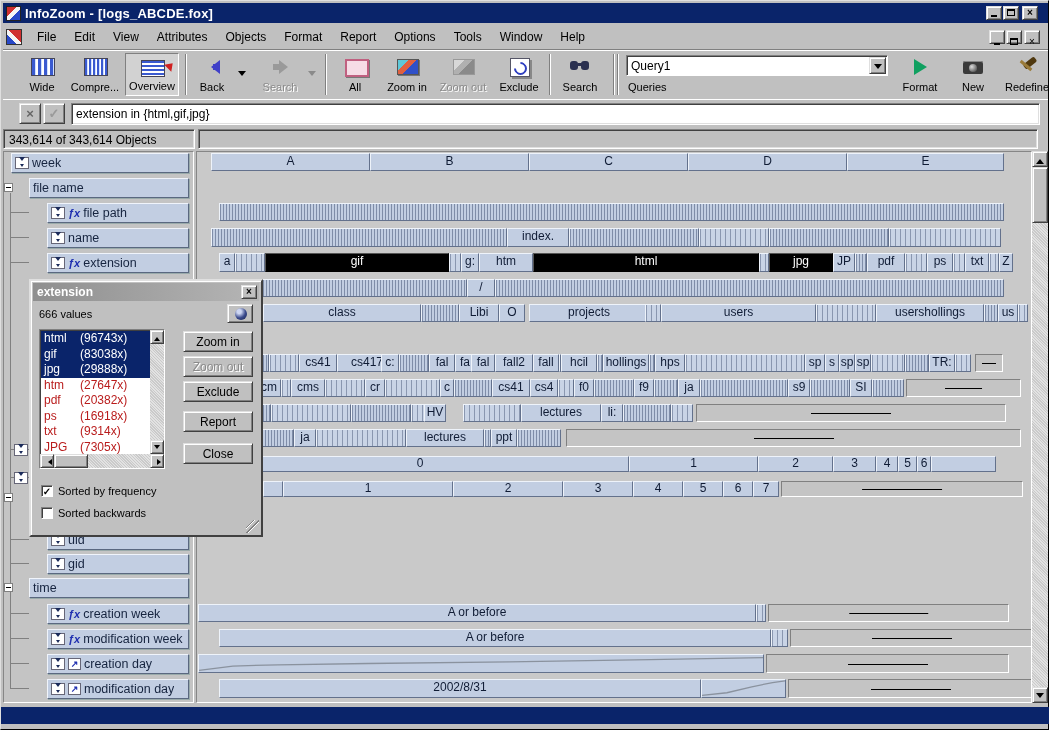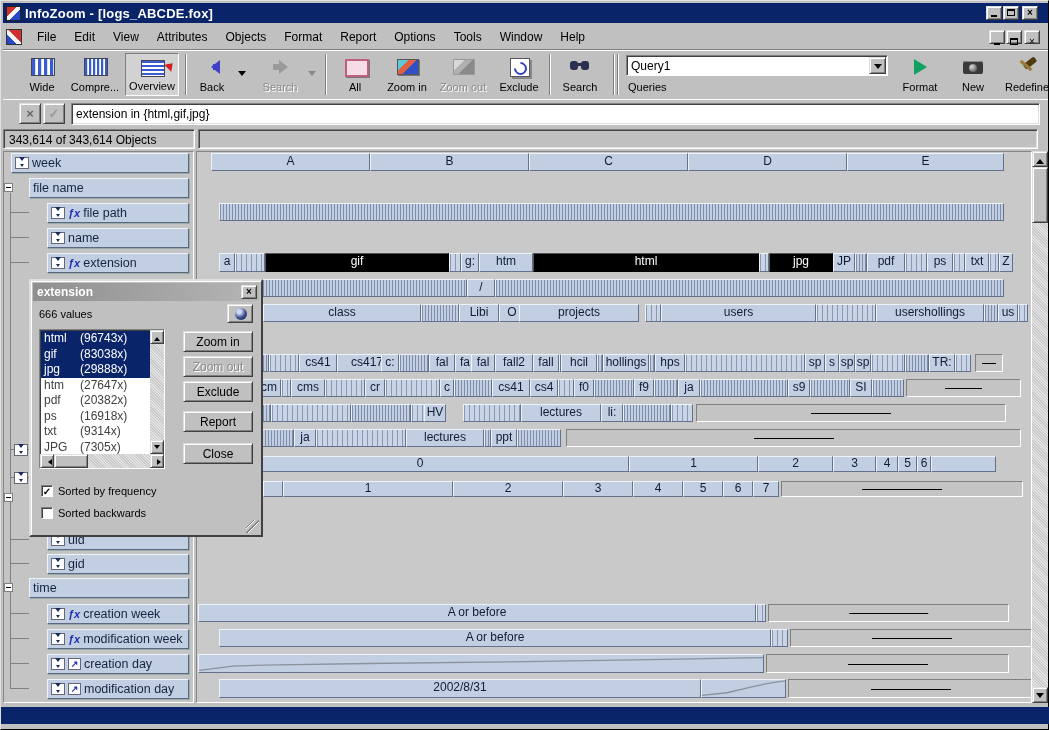--- a/index.html
+++ b/index.html
@@ -156,21 +156,21 @@
   #popup-title { position:absolute; left:2px; top:2px; right:2px; height:18px;
       background:linear-gradient(90deg,#8f8f8f,#b5b5b5); color:#fff; font-weight:bold; font-size:12px;
       padding:2px 0 0 4px; }
   #popup-close { position:absolute; right:4px; top:4px; width:16px; height:14px; text-align:center;
       font-size:10px; font-weight:bold; line-height:12px; color:#000; }
   #popup-count { position:absolute; left:8px; top:27px; font-size:11px; color:#000; }
   #globe-btn { position:absolute; right:8px; top:23px; width:26px; height:19px; }
   #globe-btn::before { content:""; position:absolute; left:7px; top:3px; width:12px; height:12px; border-radius:50%;
       background:radial-gradient(circle at 35% 30%, #cdd6f2 0 18%, #3a4a8c 55%, #141e48 100%); }
   #popup-list { position:absolute; left:8px; top:48px; width:126px; height:140px; background:#fff; }
-  .pitem { height:15.5px; font-size:12px; color:#404040; padding-left:3px; white-space:nowrap; }
+  .pitem { height:15.5px; font-size:12px; color:#b91c1c; padding-left:3px; white-space:nowrap; }
   .pitem .pname { display:inline-block; width:36px; }
   .pitem.sel { background:#0a246a; color:#fff; }
   #plist-vscroll { position:absolute; right:0; top:0; width:14px; bottom:14px;
       background:repeating-linear-gradient(45deg,#e2e2e2 0 1px,#cacaca 1px 2px); }
   #plist-hscroll { position:absolute; left:0; right:0; bottom:0; height:14px;
       background:repeating-linear-gradient(45deg,#e2e2e2 0 1px,#cacaca 1px 2px); }
   .minibtn { position:absolute; width:14px; height:14px; }
   .minibtn .arr { border-width:3px; margin:4px auto 0; }
   .minibtn .arr.up { border-bottom-width:4px; margin-top:3px; }
   .minibtn .arr.dn { border-top-width:4px; }
@@ -312,20 +312,28 @@
       <div class="mrow" style="top: 1px; height: 18px;">
         <div class="seg" style="left: 14px; width: 159px; line-height: 14px;">A</div>
         <div class="seg" style="left: 173px; width: 159px; line-height: 14px;">B</div>
         <div class="seg" style="left: 332px; width: 159px; line-height: 14px;">C</div>
         <div class="seg" style="left: 491px; width: 159px; line-height: 14px;">D</div>
         <div class="seg" style="left: 650px; width: 157px; line-height: 14px;">E</div>
       </div>
       <div class="mrow" style="top: 51px; height: 18px;">
         <div class="seg h" style="left: 22px; width: 785px; line-height: 14px;"></div>
       </div>
+      <div class="mrow" style="top: 76px; height: 19px;">
+        <div class="seg h" style="left: 14px; width: 296px; line-height: 15px;"></div>
+        <div class="seg" style="left: 310px; width: 62px; line-height: 15px;">index.</div>
+        <div class="seg h" style="left: 372px; width: 130px; line-height: 15px;"></div>
+        <div class="seg hd" style="left: 502px; width: 70px; line-height: 15px;"></div>
+        <div class="seg h" style="left: 572px; width: 120px; line-height: 15px;"></div>
+        <div class="seg hd" style="left: 692px; width: 112px; line-height: 15px;"></div>
+      </div>
       <div class="mrow" style="top: 101px; height: 19px;">
         <div class="seg" style="left: 22px; width: 16px; line-height: 15px;">a</div>
         <div class="seg hd" style="left: 38px; width: 30px; line-height: 15px;"></div>
         <div class="seg s" style="left: 68px; width: 184px; line-height: 15px;">gif</div>
         <div class="seg hd" style="left: 252px; width: 12px; line-height: 15px;"></div>
         <div class="seg" style="left: 264px; width: 18px; line-height: 15px;">g:</div>
         <div class="seg" style="left: 282px; width: 54px; line-height: 15px;">htm</div>
         <div class="seg s" style="left: 336px; width: 226px; line-height: 15px;">html</div>
         <div class="seg hd" style="left: 562px; width: 10px; line-height: 15px;"></div>
         <div class="seg s" style="left: 572px; width: 64px; line-height: 15px;">jpg</div>
@@ -342,21 +350,21 @@
       <div class="mrow" style="top: 127px; height: 18px;">
         <div class="seg h" style="left: 14px; width: 256px; line-height: 14px;"></div>
         <div class="seg" style="left: 270px; width: 28px; line-height: 14px;">/</div>
         <div class="seg h" style="left: 298px; width: 509px; line-height: 14px;"></div>
       </div>
       <div class="mrow" style="top: 152px; height: 18px;">
         <div class="seg" style="left: 66px; width: 158px; line-height: 14px;">class</div>
         <div class="seg h" style="left: 224px; width: 38px; line-height: 14px;"></div>
         <div class="seg" style="left: 262px; width: 40px; line-height: 14px;">Libi</div>
         <div class="seg" style="left: 302px; width: 26px; line-height: 14px;">O</div>
-        <div class="seg" style="left: 322px; width: 120px; line-height: 14px;">projects</div>
+        <div class="seg" style="left: 332px; width: 120px; line-height: 14px;">projects</div>
         <div class="seg hd" style="left: 448px; width: 16px; line-height: 14px;"></div>
         <div class="seg" style="left: 464px; width: 155px; line-height: 14px;">users</div>
         <div class="seg hd" style="left: 619px; width: 60px; line-height: 14px;"></div>
         <div class="seg" style="left: 679px; width: 108px; line-height: 14px;">usershollings</div>
         <div class="seg h" style="left: 787px; width: 14px; line-height: 14px;"></div>
         <div class="seg" style="left: 801px; width: 20px; line-height: 14px;">us</div>
         <div class="seg hd" style="left: 821px; width: 10px; line-height: 14px;"></div>
       </div>
       <div class="mrow" style="top: 202px; height: 18px;">
         <div class="seg h" style="left: 14px; width: 58px; line-height: 14px;"></div>

